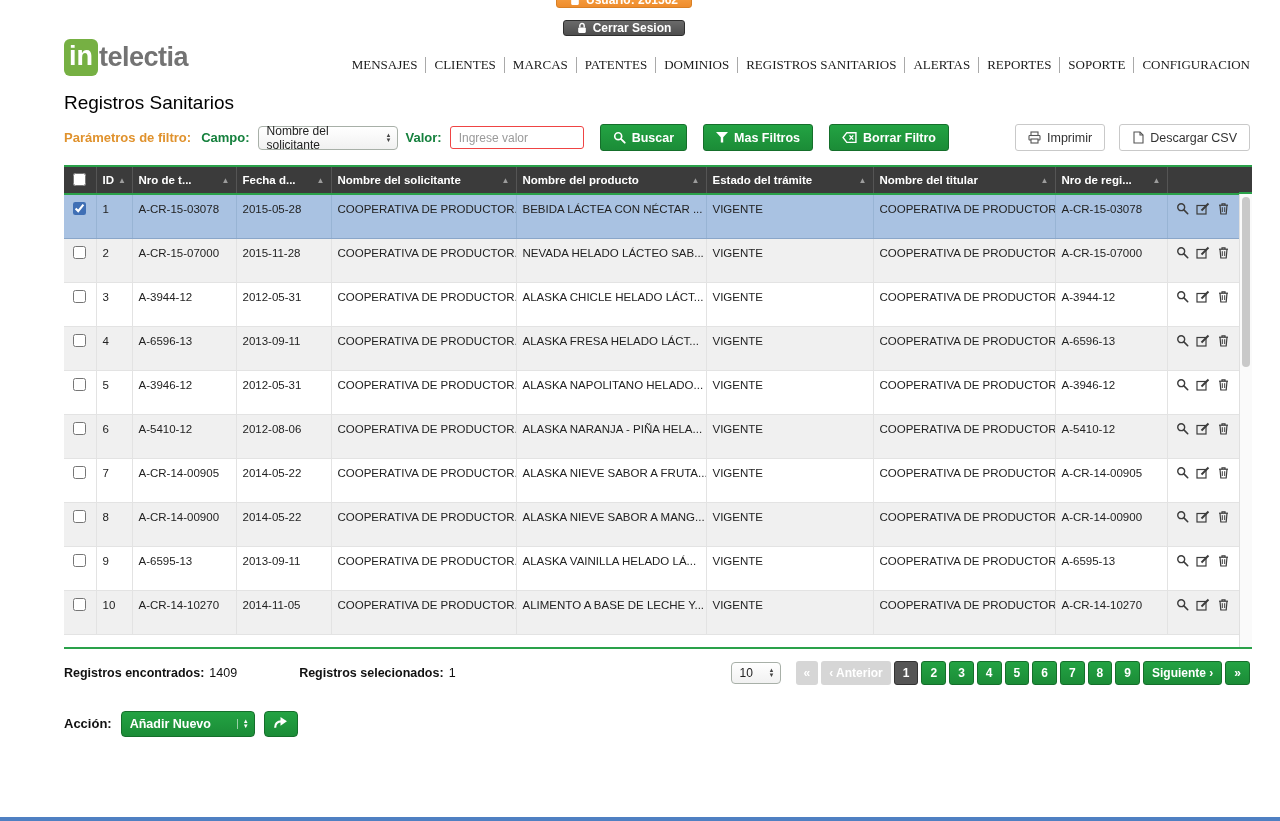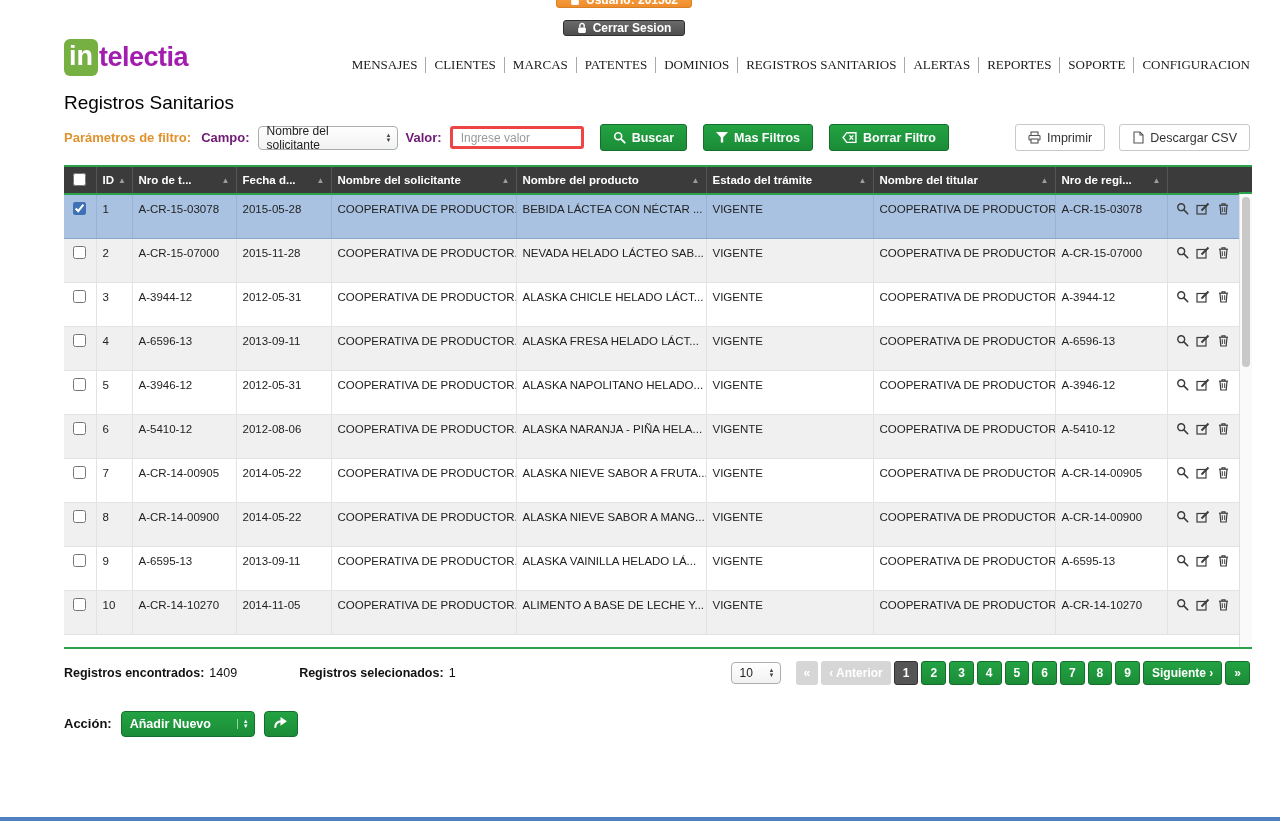--- a/index.html
+++ b/index.html
@@ -10,37 +10,37 @@
   .platform-note { font-size:11.5px; color:#222; margin-right:128px; }
   .platform-note b { color:#43a047; }
   .tb-btn { display:inline-flex; align-items:center; gap:6px; height:26px; padding:0 13px; border-radius:3px; font-size:12px; font-weight:bold; color:#fff; cursor:pointer; }
   .btn-user { background:linear-gradient(#f7a54a,#ef8c2c); border:1px solid #d87f24; }
   .btn-logout { background:linear-gradient(#6a6a6a,#4e4e4e); border:1px solid #2e2e2e; }
 
   
   .brandrow { display:flex; align-items:flex-end; padding:2px 30px 6px 64px; height:46px; }
   .logo { display:flex; align-items:center; cursor:pointer;margin-top:12px; }
   .logo-box { background:#76b043; color:#fff; font-weight:bold; font-size:27px; line-height:1; padding:4px 5px 6px 5px; border-radius:6px; }
-  .logo-rest { color:#a21caf; font-weight:bold; font-size:27px; letter-spacing:-0.5px; margin-left:1px; }
+  .logo-rest { color:#737373; font-weight:bold; font-size:27px; letter-spacing:-0.5px; margin-left:1px; }
   .mainnav { margin-left:auto; display:flex; align-items:center; font-family:"Liberation Serif", serif; font-size:13px; padding-bottom:3px; }
   .nav-item { color:#1a1a1a; text-decoration:none; padding:0 8px; border-left:1px solid #a9a9a9; white-space:nowrap; cursor:pointer; }
   .nav-item:first-child { border-left:none; }
   .nav-item:last-child { padding-right:0; }
 
   
   .page-title { font-size:19px; font-weight:400; color:#000; margin:10px 30px 10px 64px; }
 
   
   .filterbar { display:flex; align-items:center; margin:0 30px 0 64px; gap:8px; }
   .f-label { color:#e0922d; font-size:13px; font-weight:bold; margin-right:2px; white-space:nowrap; }
-  .f-sub { font-size:13px; font-weight:bold; color:#701a75; white-space:nowrap; }
+  .f-sub { font-size:13px; font-weight:bold; color:#15803d; white-space:nowrap; }
   .select { height:24px; border:1px solid #a8b0a8; border-radius:4px; background:linear-gradient(#ffffff,#f1f1f1); display:inline-flex; align-items:center; justify-content:space-between; padding:0 5px 0 8px; font-size:12px; color:#222; cursor:pointer; }
   .sel-stepper { display:flex; flex-direction:column; font-size:6px; line-height:5px; color:#444; margin-left:6px; }
   .campo-select { width:140px; }
-  .valor-input { height:23px; width:134px; border:3px solid #ef4444; border-radius:3px; padding:0 8px; font-size:12px; color:#333; }
+  .valor-input { height:23px; width:134px; border:1px solid #ef4444; border-radius:3px; padding:0 8px; font-size:12px; color:#333; }
   .valor-input::placeholder { color:#9a9a9a; }
   .btn-green { display:inline-flex; align-items:center; gap:6px; background:linear-gradient(#23a343,#1b8c37); border:1px solid #156f2b; color:#fff; font-weight:bold; font-size:12.5px; height:27px; padding:0 12px; border-radius:3px; margin-left:8px; cursor:pointer; white-space:nowrap; }
   .btn-white { display:inline-flex; align-items:center; gap:6px; background:#fff; border:1px solid #c9c9c9; color:#333; font-size:12.5px; height:27px; padding:0 12px; border-radius:3px; cursor:pointer; white-space:nowrap; }
   .spacer { flex:1; }
 
   
   .tablewrap { margin:14px 28px 0 64px; border-top:2px solid #2aa14a; border-bottom:2px solid #2aa14a; display:flex; }
   .tcol { width:1175px; }
   .hscroll-gap { height:12px; background:#fff; }
   table { border-collapse:collapse; table-layout:fixed; width:1175px; }

